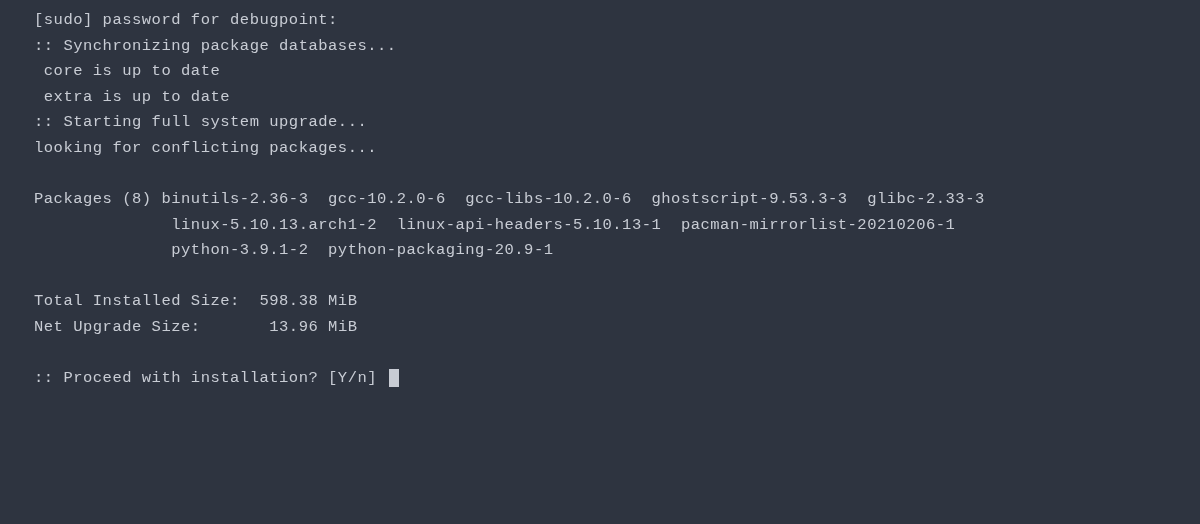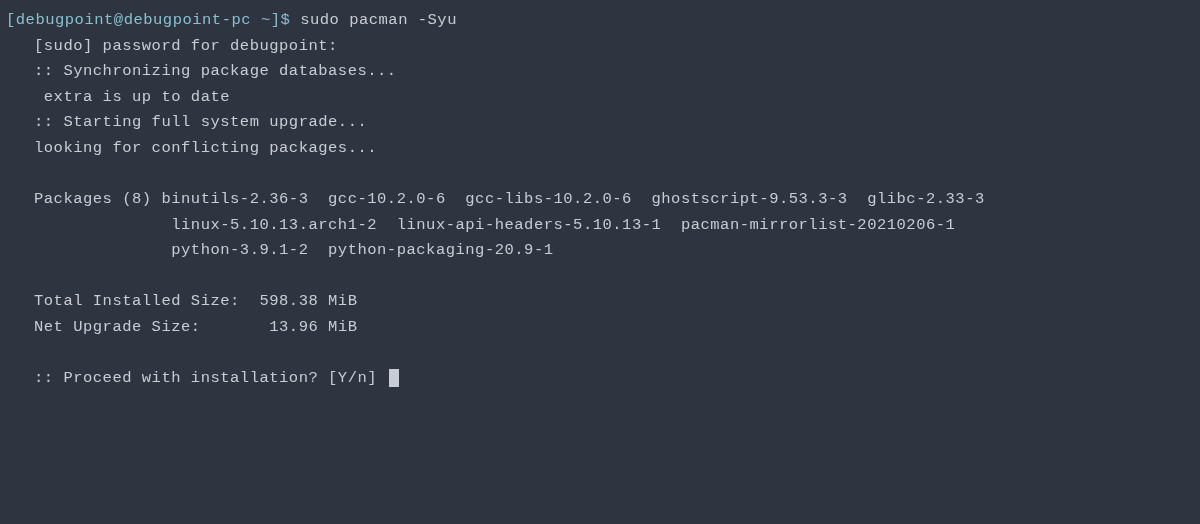--- a/index.html
+++ b/index.html
@@ -47,23 +47,23 @@
       margin-left: 2px;
     }
     .blank-line {
       height: 1.65em;
     }
   </style>
 </head>
 <body>
 
 <div>
-  <div class="line"><span class="prompt-bracket">[</span><span class="prompt-user">debugpoint@debugpoint-pc</span> <span class="prompt-user">~</span><span class="prompt-bracket">]</span><span class="prompt-dollar">$</span> <span class="command">sudo pacman -Syu</span></div>
   <div class="line dim">[sudo] password for debugpoint:</div>
   <div class="line dim">:: Synchronizing package databases...</div>
+  <div class="line dim"> core is up to date</div>
   <div class="line dim"> extra is up to date</div>
   <div class="line dim">:: Starting full system upgrade...</div>
   <div class="line dim">looking for conflicting packages...</div>
   <div class="blank-line"></div>
   <div class="line dim"><span>Packages (8)</span> <span>binutils-2.36-3  gcc-10.2.0-6  gcc-libs-10.2.0-6  ghostscript-9.53.3-3  glibc-2.33-3</span></div>
   <div class="line dim">              <span>linux-5.10.13.arch1-2  linux-api-headers-5.10.13-1  pacman-mirrorlist-20210206-1</span></div>
   <div class="line dim">              <span>python-3.9.1-2  python-packaging-20.9-1</span></div>
   <div class="blank-line"></div>
   <div class="line dim"><span>Total Installed Size:</span>  <span>598.38 MiB</span></div>
   <div class="line dim"><span>Net Upgrade Size:</span>       <span>13.96 MiB</span></div>

